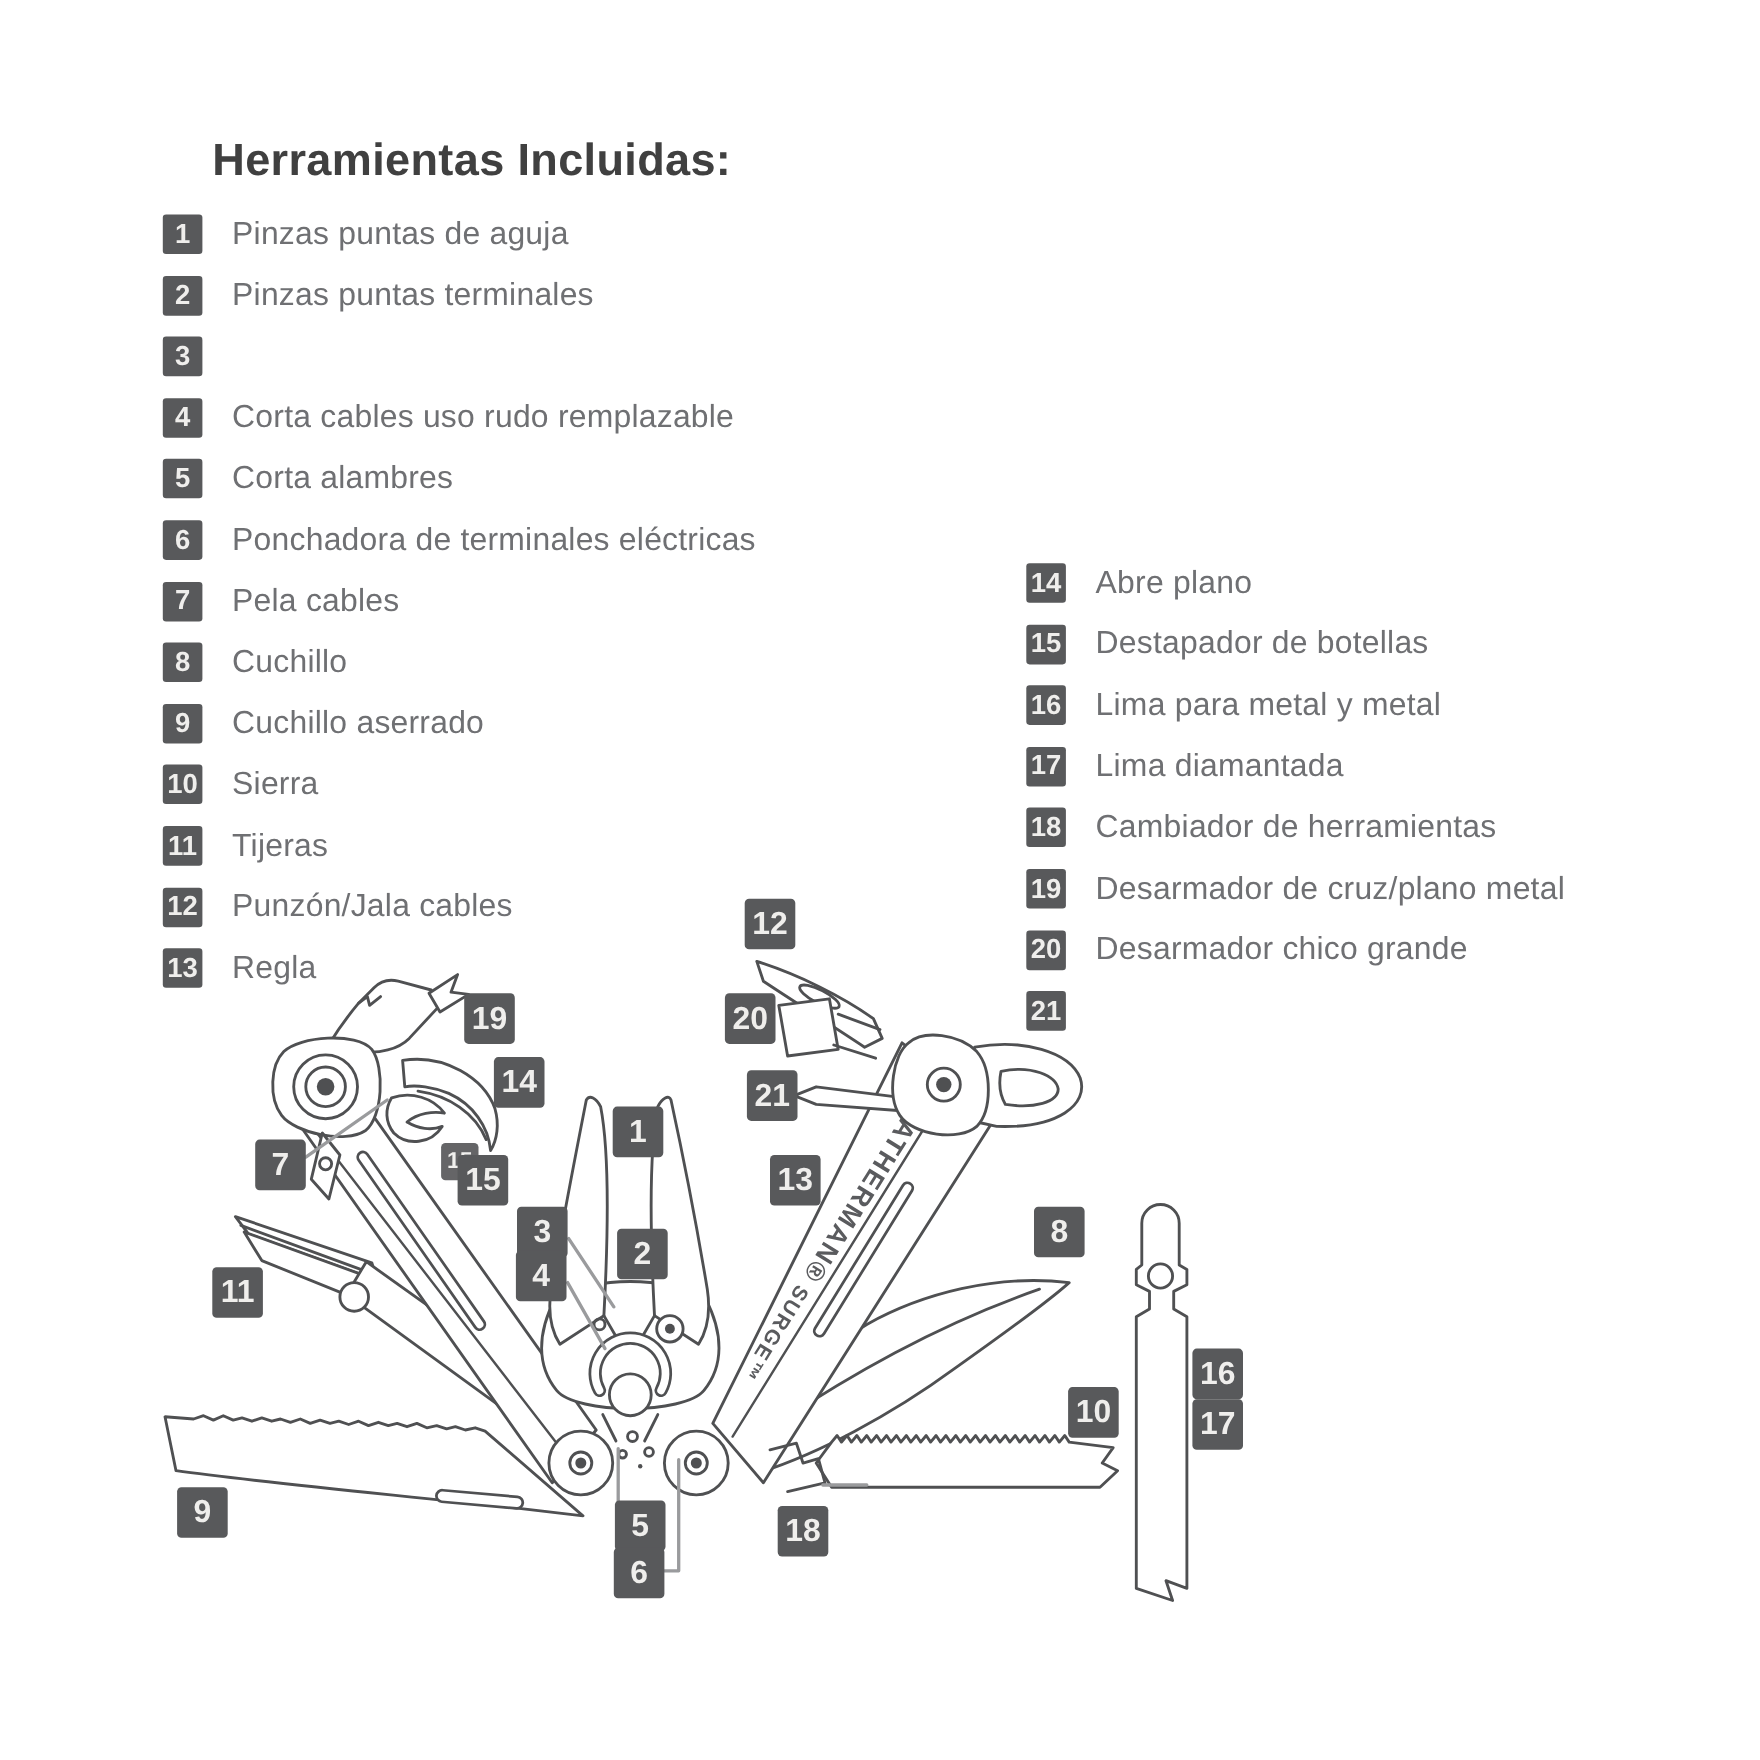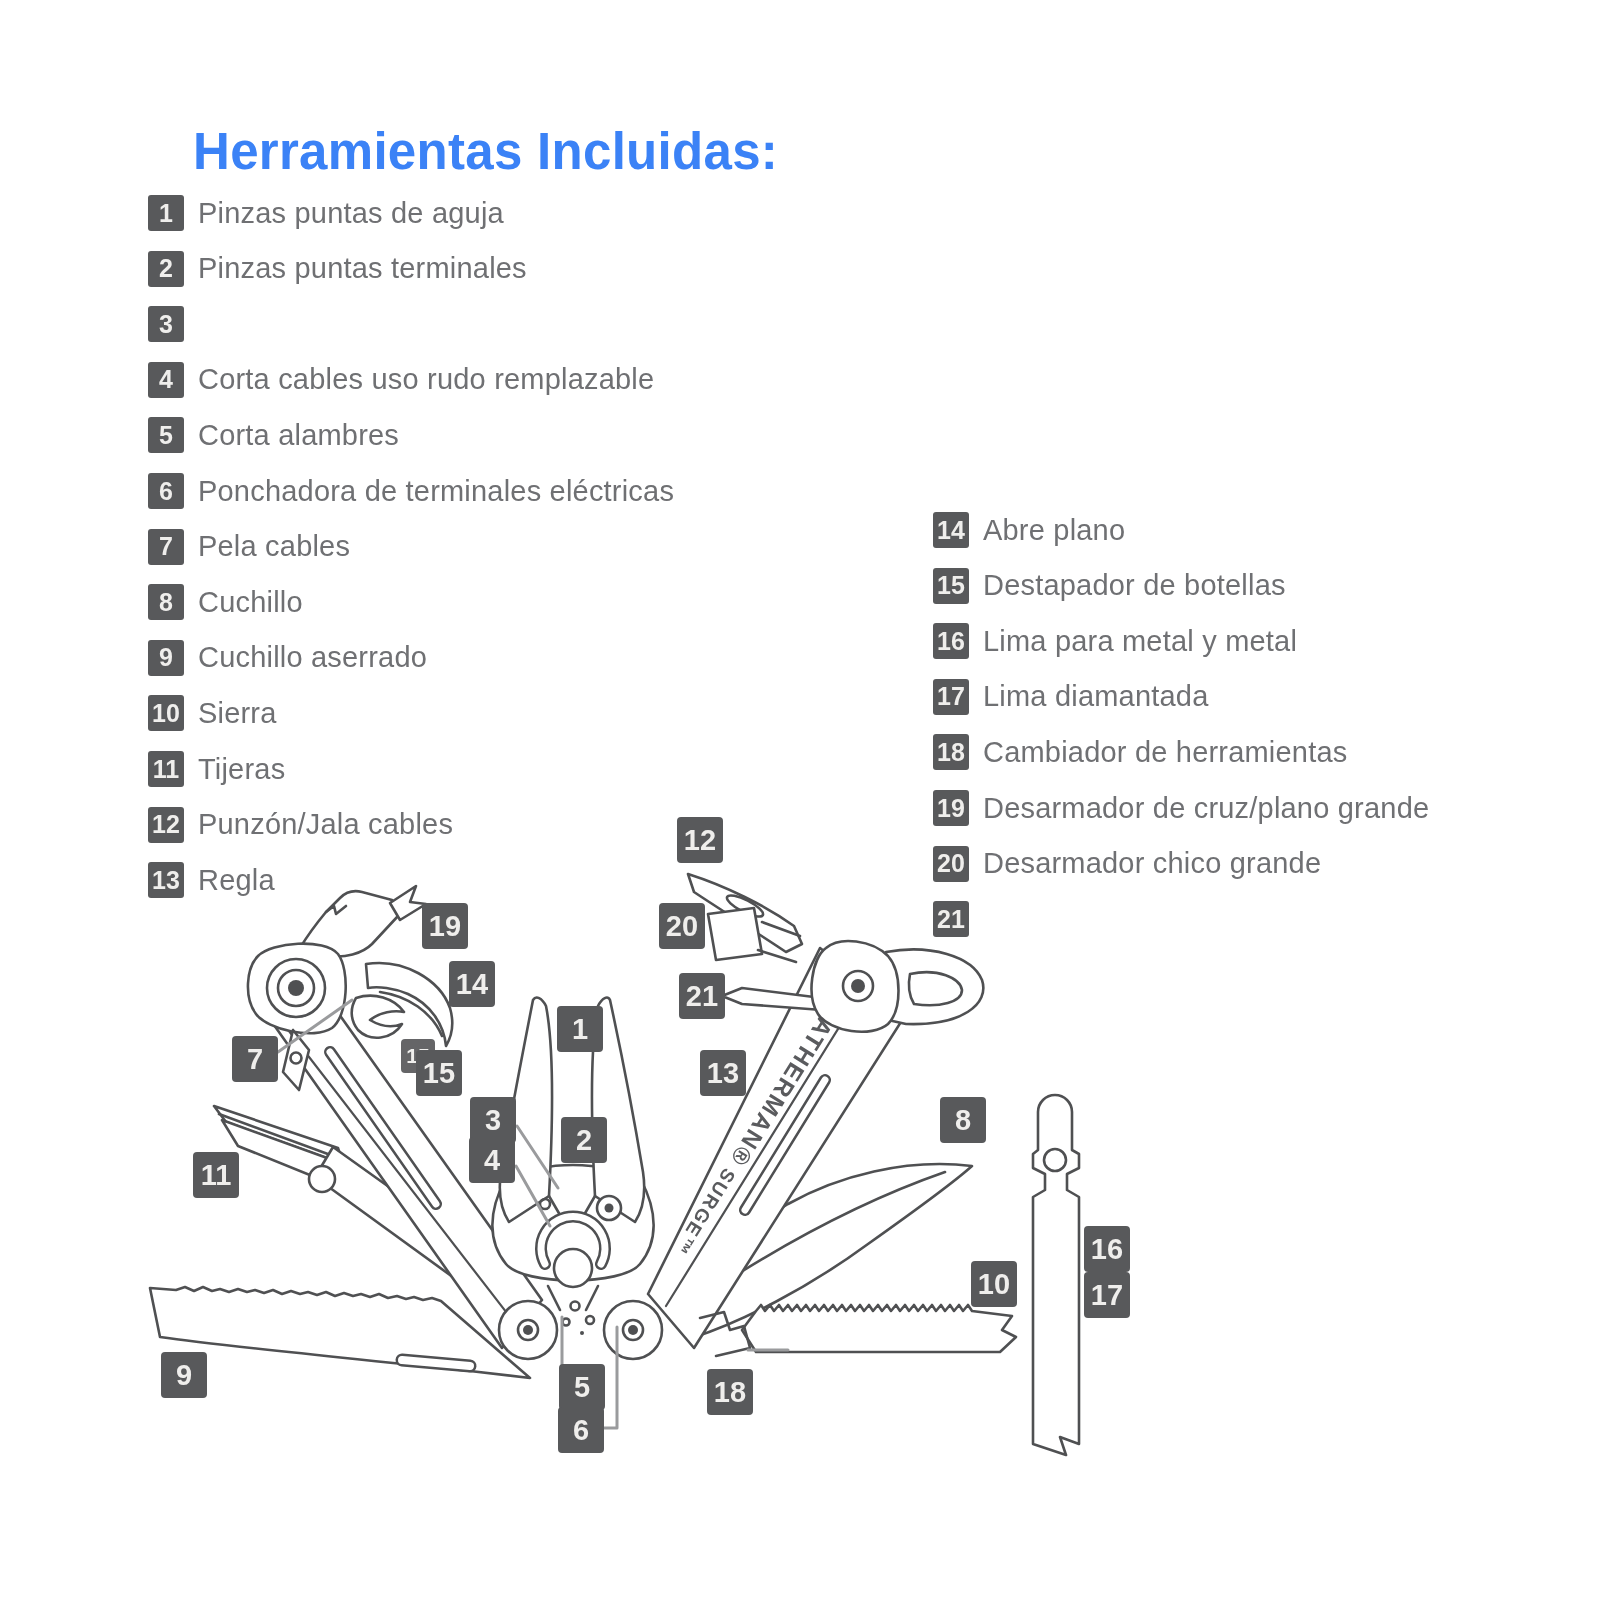--- a/index.html
+++ b/index.html
@@ -1,26 +1,26 @@
 <!DOCTYPE html>
 <html><head>
 <meta charset="utf-8">
 <style>
   html,body{margin:0;padding:0;background:#ffffff;}
   .page{position:relative;width:1600px;height:1600px;background:#ffffff;overflow:hidden;
         font-family:"Liberation Sans", sans-serif;}
   .art{position:absolute;left:0;top:0;width:1600px;height:1600px;}
-  .title{position:absolute;left:193px;top:122px;margin:0;font-size:51px;font-weight:700;
-         color:#3b82f6;letter-spacing:.3px;}
+  .title{position:absolute;left:193px;top:122px;margin:0;font-size:41px;font-weight:700;
+         color:#404040;letter-spacing:.3px;}
   ul.list{list-style:none;margin:0;padding:0;}
   li.tool-row{position:absolute;display:flex;align-items:center;height:36px;white-space:nowrap;}
   .num-badge{display:flex;align-items:center;justify-content:center;width:36px;height:36px;
              background:#58595b;color:#efeeec;font-size:25px;font-weight:700;border-radius:3px;
              flex:0 0 36px;}
-  .tool-label{margin-left:14px;font-size:29px;color:#6f7073;letter-spacing:.2px;}
+  .tool-label{margin-left:27px;font-size:29px;color:#6f7073;letter-spacing:.2px;}
   .callout{position:absolute;display:flex;align-items:center;justify-content:center;
            width:46px;height:46px;background:#58595b;color:#efeeec;font-size:29px;
            font-weight:700;border-radius:4px;z-index:6;}
   .callout.ghost{width:34px;height:34px;font-size:21px;z-index:5;opacity:.92;}
   svg path, svg circle, svg ellipse, svg line, svg polyline{vector-effect:none;}
 </style>
 </head>
 <body>
 
 <div class="page">
@@ -191,21 +191,21 @@
       <li class="tool-row" style="left: 933px; top: 678.8px;">
         <span class="num-badge">17</span>
         <span class="tool-label">Lima diamantada</span>
       </li>
       <li class="tool-row" style="left: 933px; top: 734.4px;">
         <span class="num-badge">18</span>
         <span class="tool-label">Cambiador de herramientas</span>
       </li>
       <li class="tool-row" style="left: 933px; top: 790px;">
         <span class="num-badge">19</span>
-        <span class="tool-label">Desarmador de cruz/plano grande</span>
+        <span class="tool-label">Desarmador de cruz/plano metal</span>
       </li>
       <li class="tool-row" style="left: 933px; top: 845.6px;">
         <span class="num-badge">20</span>
         <span class="tool-label">Desarmador chico grande</span>
       </li>
       <li class="tool-row" style="left: 933px; top: 901.2px;">
         <span class="num-badge">21</span>
       </li>
     </ul>
 

